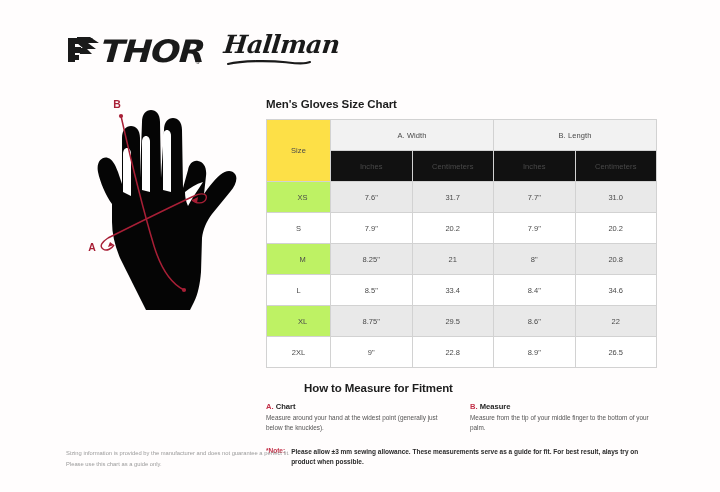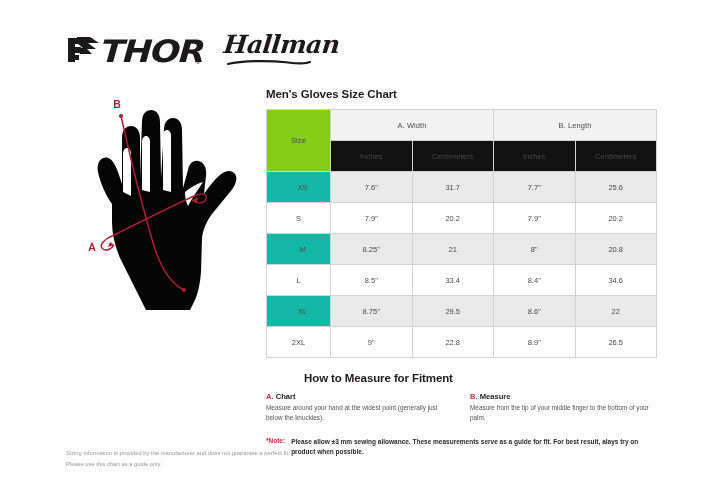--- a/index.html
+++ b/index.html
@@ -72,21 +72,21 @@
   
   #right-col {
     position: absolute;
     left: 266px; top: 84px;
     width: 390px;
   }
   #chart-title {
     font-size: 11.5px;
     font-weight: bold;
     color: #1d1d1d;
-    margin: 4px 0 9px 0;
+    margin: 14px 0 9px 0;
     letter-spacing: -0.1px;
   }
 
   
   table.size-table {
     border-collapse: collapse;
     width: 390px;
     table-layout: fixed;
   }
   table.size-table td, table.size-table th {
@@ -101,21 +101,21 @@
   }
   th.grp-head {
     background: #f2f2f2;
     font-size: 8.2px;
     font-weight: bold;
     color: #262626;
     height: 27px;
     letter-spacing: 0.1px;
   }
   th.size-head {
-    background: #84cc16;
+    background: #fde047;
     font-size: 8.2px;
     font-weight: bold;
     color: #262626;
     letter-spacing: 0.1px;
   }
   th.unit-head {
     background: #111111;
     color: #ffffff;
     font-size: 6.6px;
     font-weight: bold;
@@ -124,21 +124,21 @@
     letter-spacing: 0.1px;
     margin-left: 20px;
   }
   td.size-cell {
     font-weight: bold;
     color: #1f1f1f;
     font-size: 8px;
   }
   tr.row-alt td { background: #e9e9e9; }
   tr.row-plain td { background: #ffffff; }
-  tr.row-alt td.size-cell { background: #14b8a6; padding-left: 8px; }
+  tr.row-alt td.size-cell { background: #bef264; padding-left: 8px; }
   tr.row-plain td.size-cell { background: #ffffff; }
 
   
   #measure-block { margin-top: 14px; }
   #measure-title {
     font-size: 11.5px;
     font-weight: bold;
     color: #1d1d1d;
     margin: 4px 0 8px 0;
     letter-spacing: -0.1px;
@@ -300,21 +300,21 @@
           <th class="unit-head">Inches</th>
           <th class="unit-head">Centimeters</th>
         </tr>
       </thead>
       <tbody>
         <tr class="row-alt">
           <td class="size-cell">XS</td>
           <td>7.6"</td>
           <td>31.7</td>
           <td>7.7"</td>
-          <td>25.6</td>
+          <td>31.0</td>
         </tr>
         <tr class="row-plain">
           <td class="size-cell">S</td>
           <td>7.9"</td>
           <td>20.2</td>
           <td>7.9"</td>
           <td>20.2</td>
         </tr>
         <tr class="row-alt">
           <td class="size-cell">M</td>

